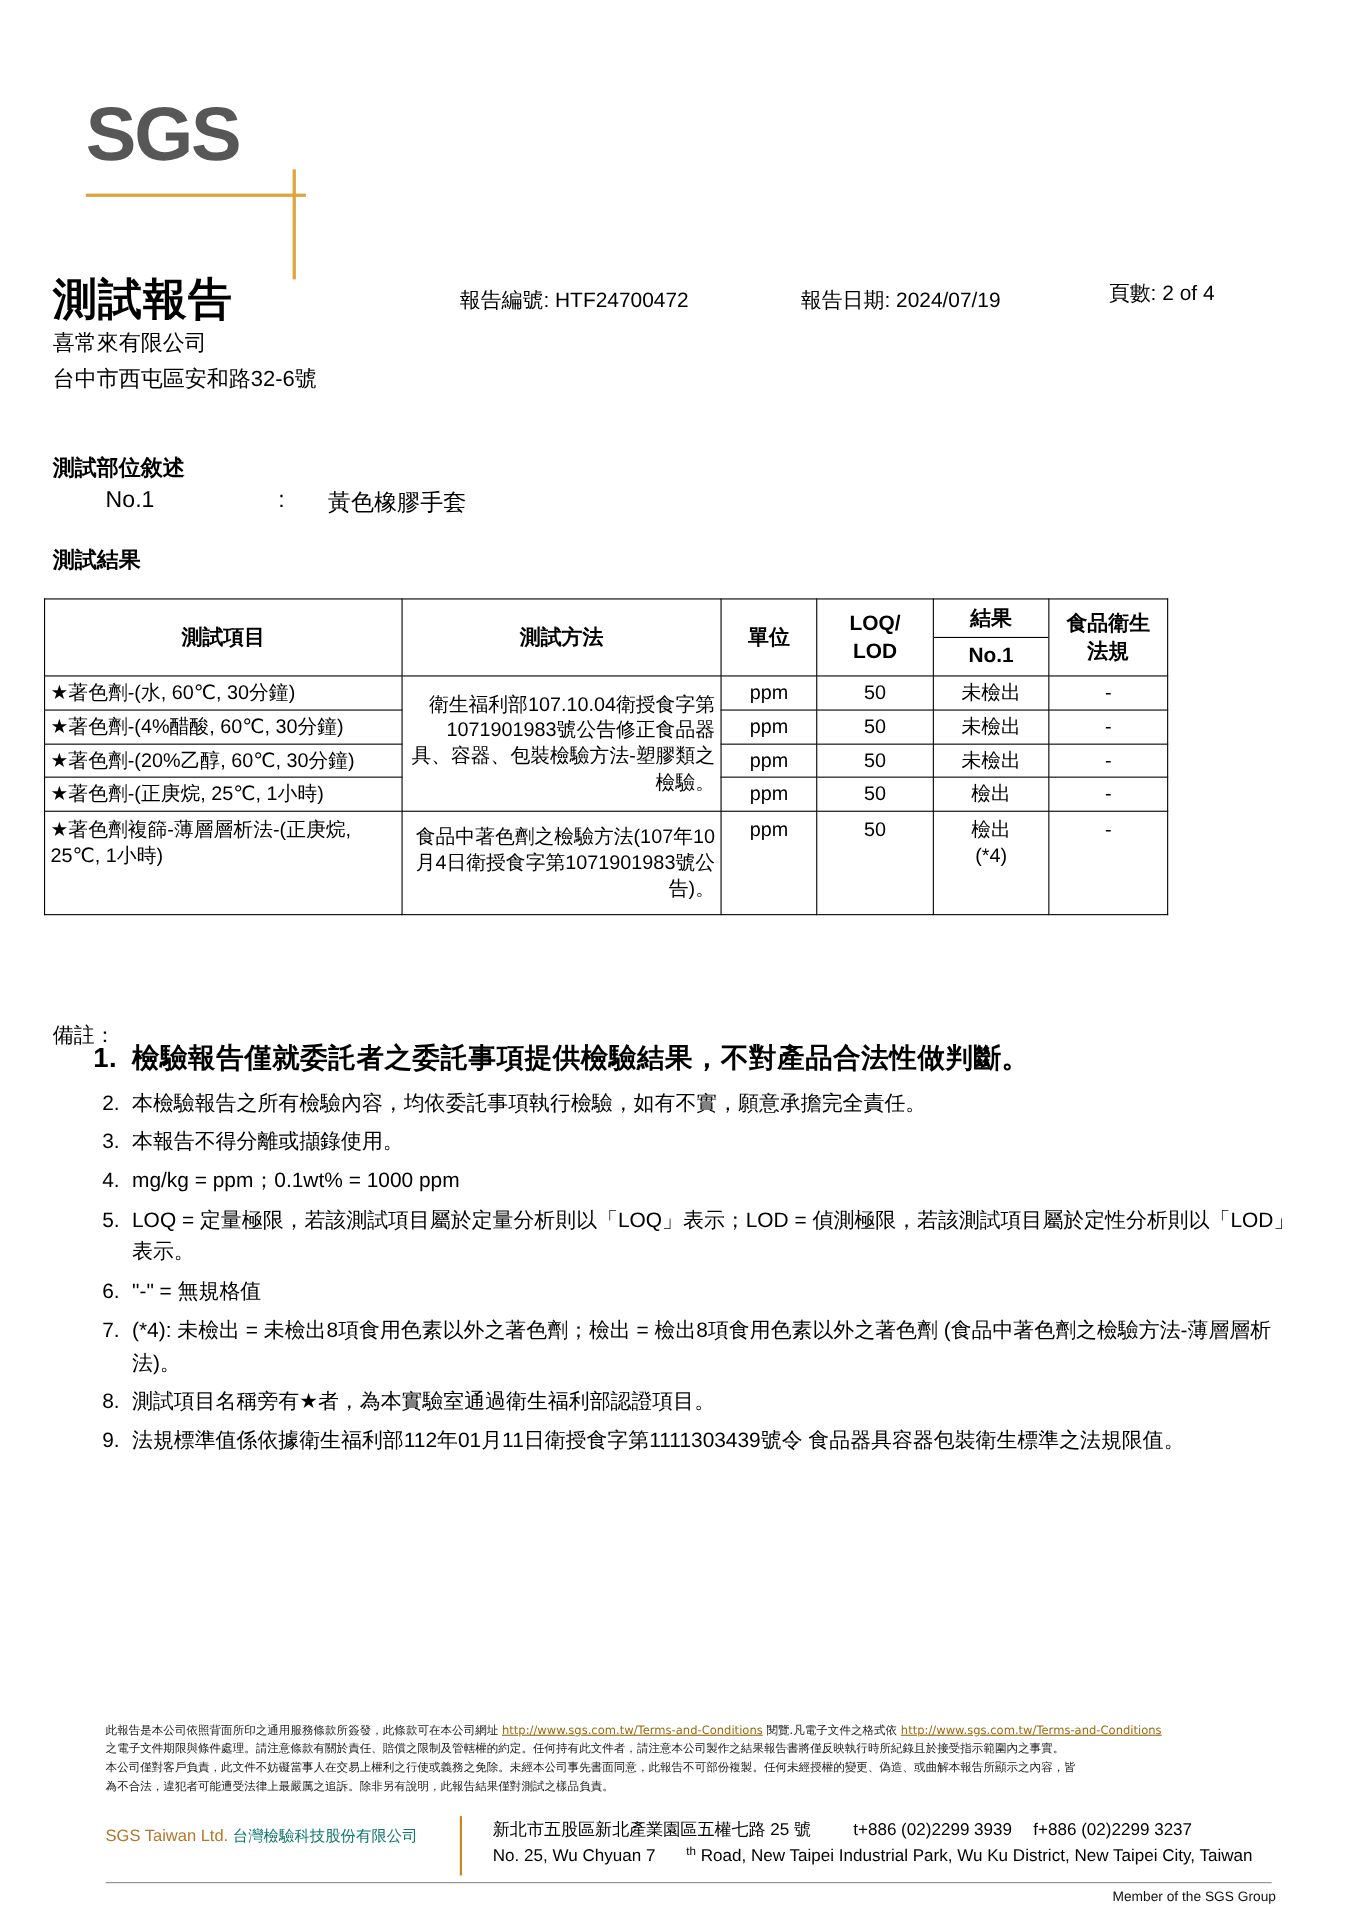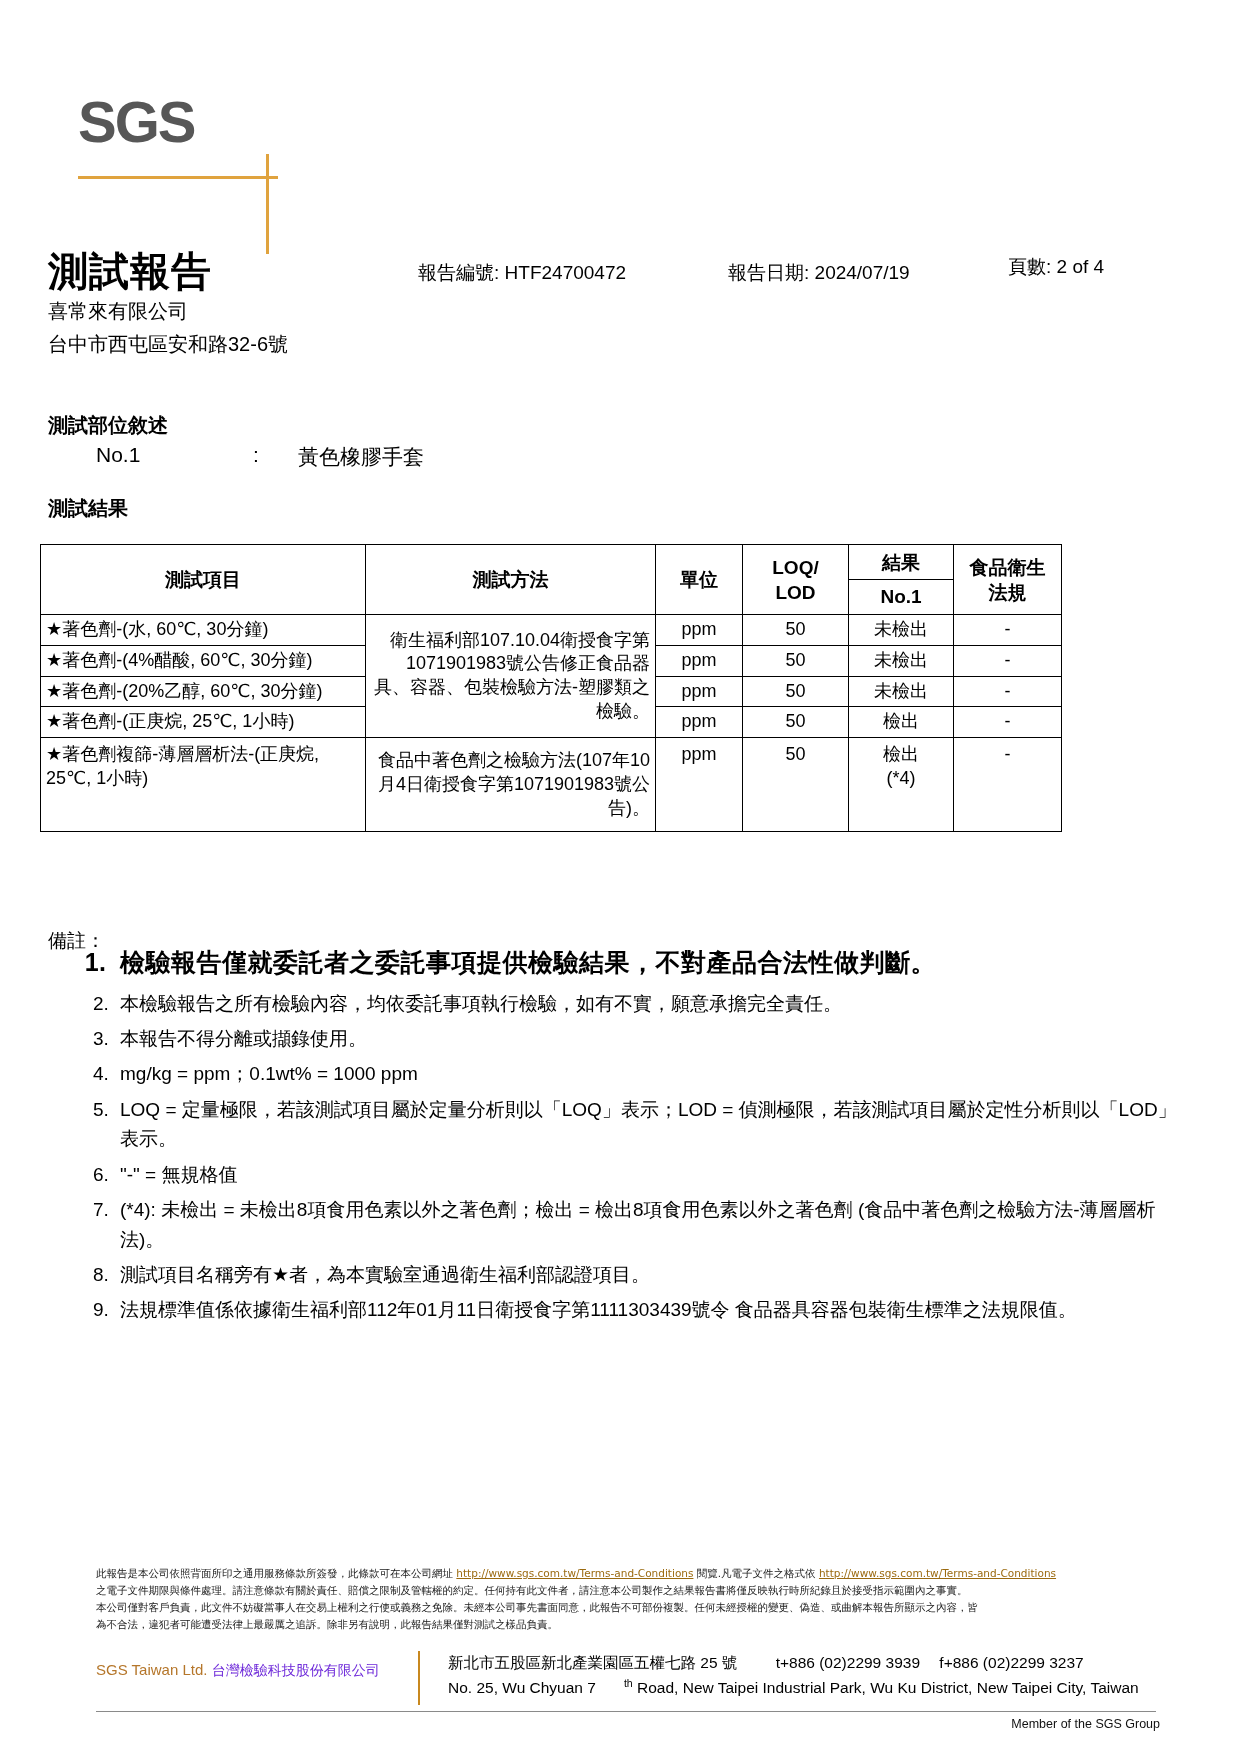--- a/index.html
+++ b/index.html
@@ -19,21 +19,21 @@
   .logo-wrap {
     position: absolute;
     left: 78px;
     top: 74px;
     width: 230px;
     height: 120px;
   }
   .logo-text {
     font-family: "Liberation Sans", sans-serif;
     font-weight: bold;
-    font-size: 58px;
+    font-size: 69px;
     letter-spacing: -2px;
     color: #575757;
     line-height: 96px;
     position: absolute;
     left: 0;
     top: 0;
   }
   .logo-vbar {
     position: absolute;
     left: 188px;
@@ -141,21 +141,21 @@
     position: absolute; left: 96px; top: 0; width: 1060px;
     font-size: 10.5px; line-height: 1.62; color: #1a1a1a;
     font-family: "DejaVu Sans", sans-serif;
   }
   .fp-link { color: #9b6a10; text-decoration: underline; }
 
   .foot-brand {
     position: absolute; left: 96px; top: 96px;
     font-size: 15px; color: #b5762a; font-weight: normal; white-space: nowrap;
   }
-  .foot-brand .cn { color: #6d28d9; font-size: 14px; text-align: center; }
+  .foot-brand .cn { color: #0f766e; font-size: 14px; text-align: center; }
   .foot-addr1 {
     position: absolute; left: 448px; top: 88px; font-size: 15.5px; white-space: nowrap;
   }
   .foot-addr2 {
     position: absolute; left: 448px; top: 112px; font-size: 15.5px; white-space: nowrap;
   }
   .foot-tel { margin-left: 34px; }
   .foot-fax { margin-left: 15px; }
   .foot-rule {
     position: absolute; left: 418px; top: 86px; width: 2px; height: 54px; background: #c8881f;

